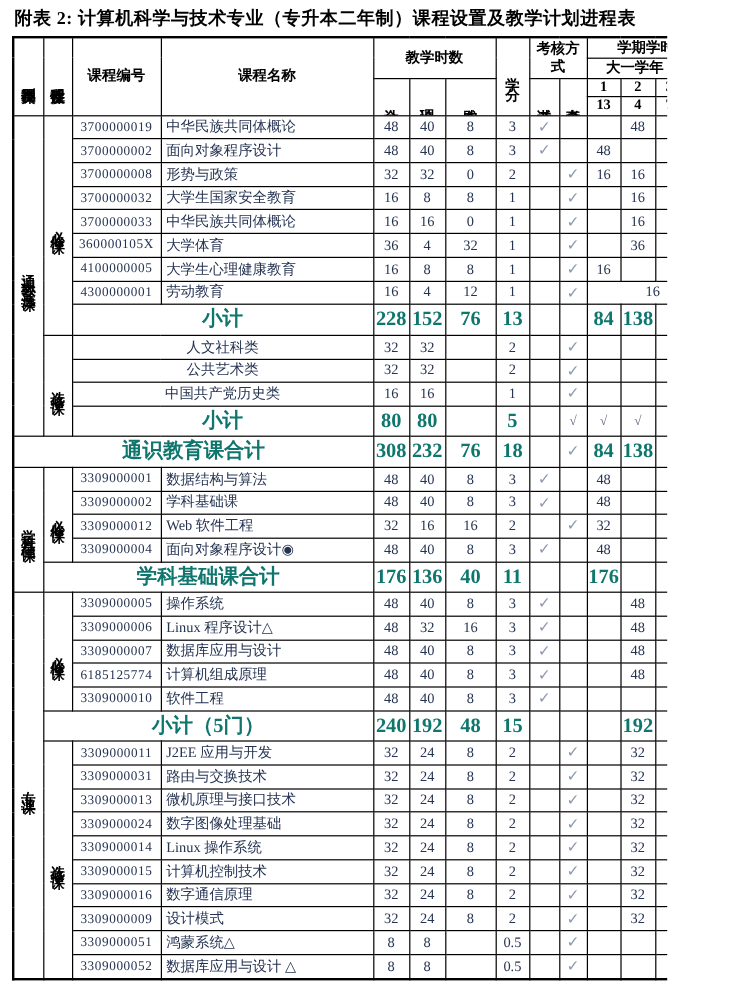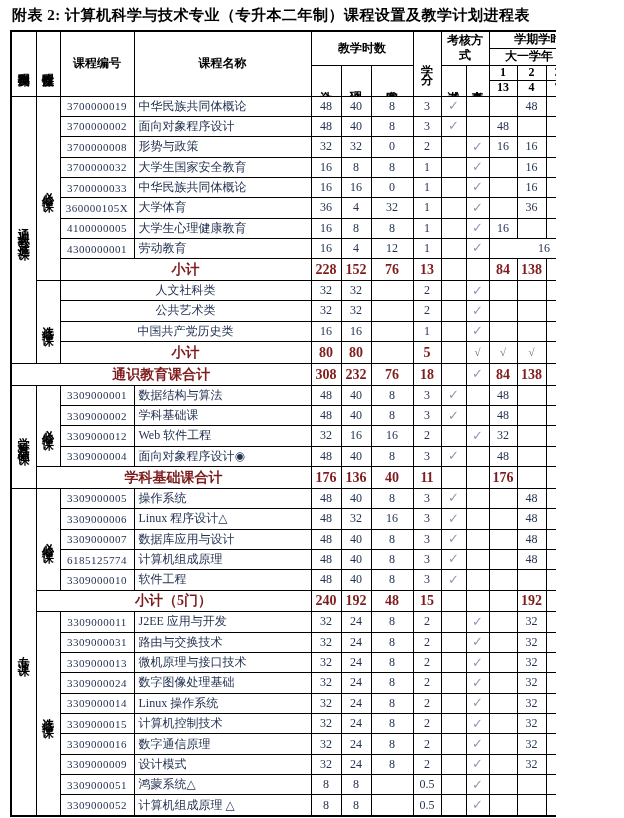--- a/index.html
+++ b/index.html
@@ -8,21 +8,21 @@
   .doc-title{position:absolute;left:12px;top:6px;font-size:15px;font-weight:bold;color:#000;letter-spacing:.5px;white-space:nowrap;}
   table.sched{position:absolute;left:10px;top:30px;width:613px;height:787px;border-collapse:collapse;table-layout:fixed;border:2px solid #000;}
   td{border:1px solid #000;text-align:center;vertical-align:middle;padding:0;font-size:12px;color:#253352;overflow:hidden;line-height:1.1;}
   thead td{font-weight:bold;color:#000;}
   .v{writing-mode:vertical-rl;text-orientation:upright;line-height:1;}
   .sp{letter-spacing:10px;}
   .sec{letter-spacing:4px;font-weight:bold;color:#000;}
   .wrap{line-height:1.25;margin-top:22px;}
   .cd{font-size:11px;letter-spacing:.5px;}
   .nm{text-align:left;padding-left:4px;font-size:12px;}
-  .b{font-weight:bold;color:#7f1d1d;font-size:14px;}
+  .b{font-weight:bold;color:#0f766e;font-size:17px;}
   .ck{color:#8b9ab0;font-size:13px;}
   .rt{color:#5d6association:none;}
   .rt{color:#5d6880;font-size:11px;}
 </style>
 </head>
 <body>
 
 <div class="page">
   <div class="doc-title">附表 2: 计算机科学与技术专业（专升本二年制）课程设置及教学计划进程表</div>
   <table class="sched">
@@ -581,21 +581,21 @@
           <td></td>
           <td class="ck">✓</td>
           <td></td>
           <td></td>
           <td></td>
           <td>8</td>
           <td></td>
         </tr>
         <tr>
           <td class="cd">3309000052</td>
-          <td class="nm">计算机组成原理 △</td>
+          <td class="nm">数据库应用与设计 △</td>
           <td>8</td>
           <td>8</td>
           <td></td>
           <td>0.5</td>
           <td></td>
           <td class="ck">✓</td>
           <td></td>
           <td></td>
           <td></td>
           <td>8</td>

